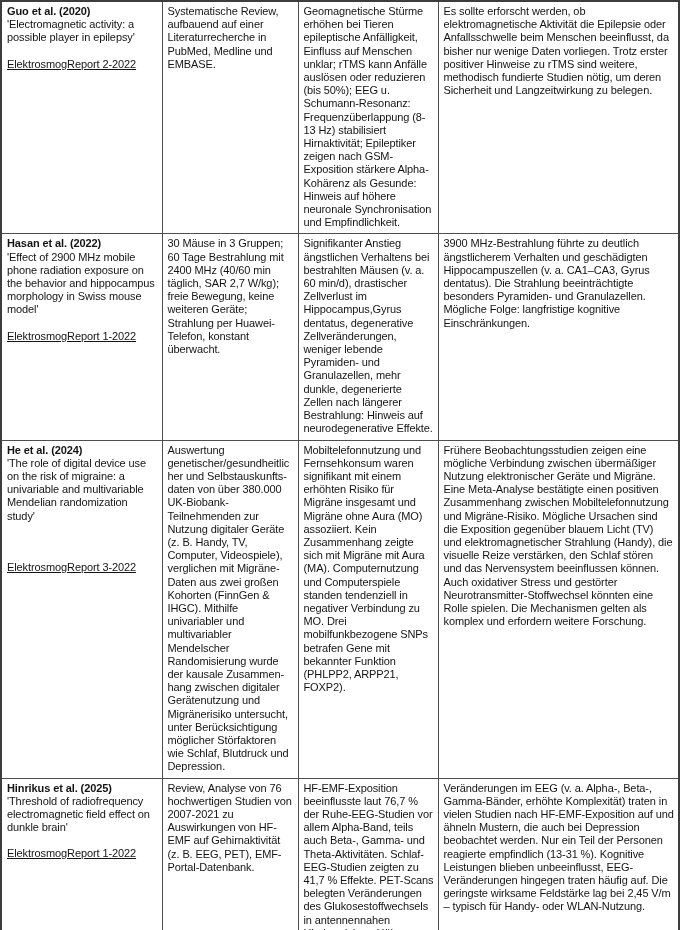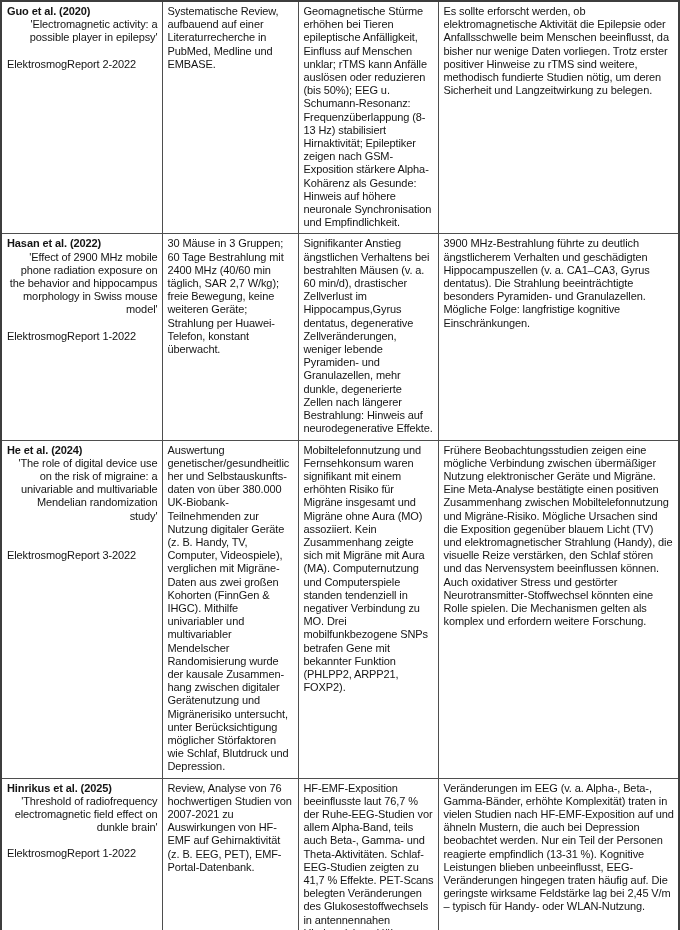--- a/index.html
+++ b/index.html
@@ -29,28 +29,28 @@
     line-height: 13.2px;
     letter-spacing: -0.1px;
     word-wrap: break-word;
   }
   .study-authors {
     font-weight: bold;
     display: block;
   }
   .study-title {
     display: block;
-    text-align: right;
   }
   .study-source {
     display: block;
     margin-top: 13px;
+    text-decoration: underline;
   }
   .row-3 .study-source {
-    margin-top: 26px;
+    margin-top: 38px;
   }
   .cell-text {
     display: block;
   }
   tr.row-1 { height: 210px; }
   tr.row-2 { height: 182px; margin-left: 21px; }
   tr.row-3 { height: 306px; }
   tr.row-4 { height: 228px; }
 </style>
 </head>

